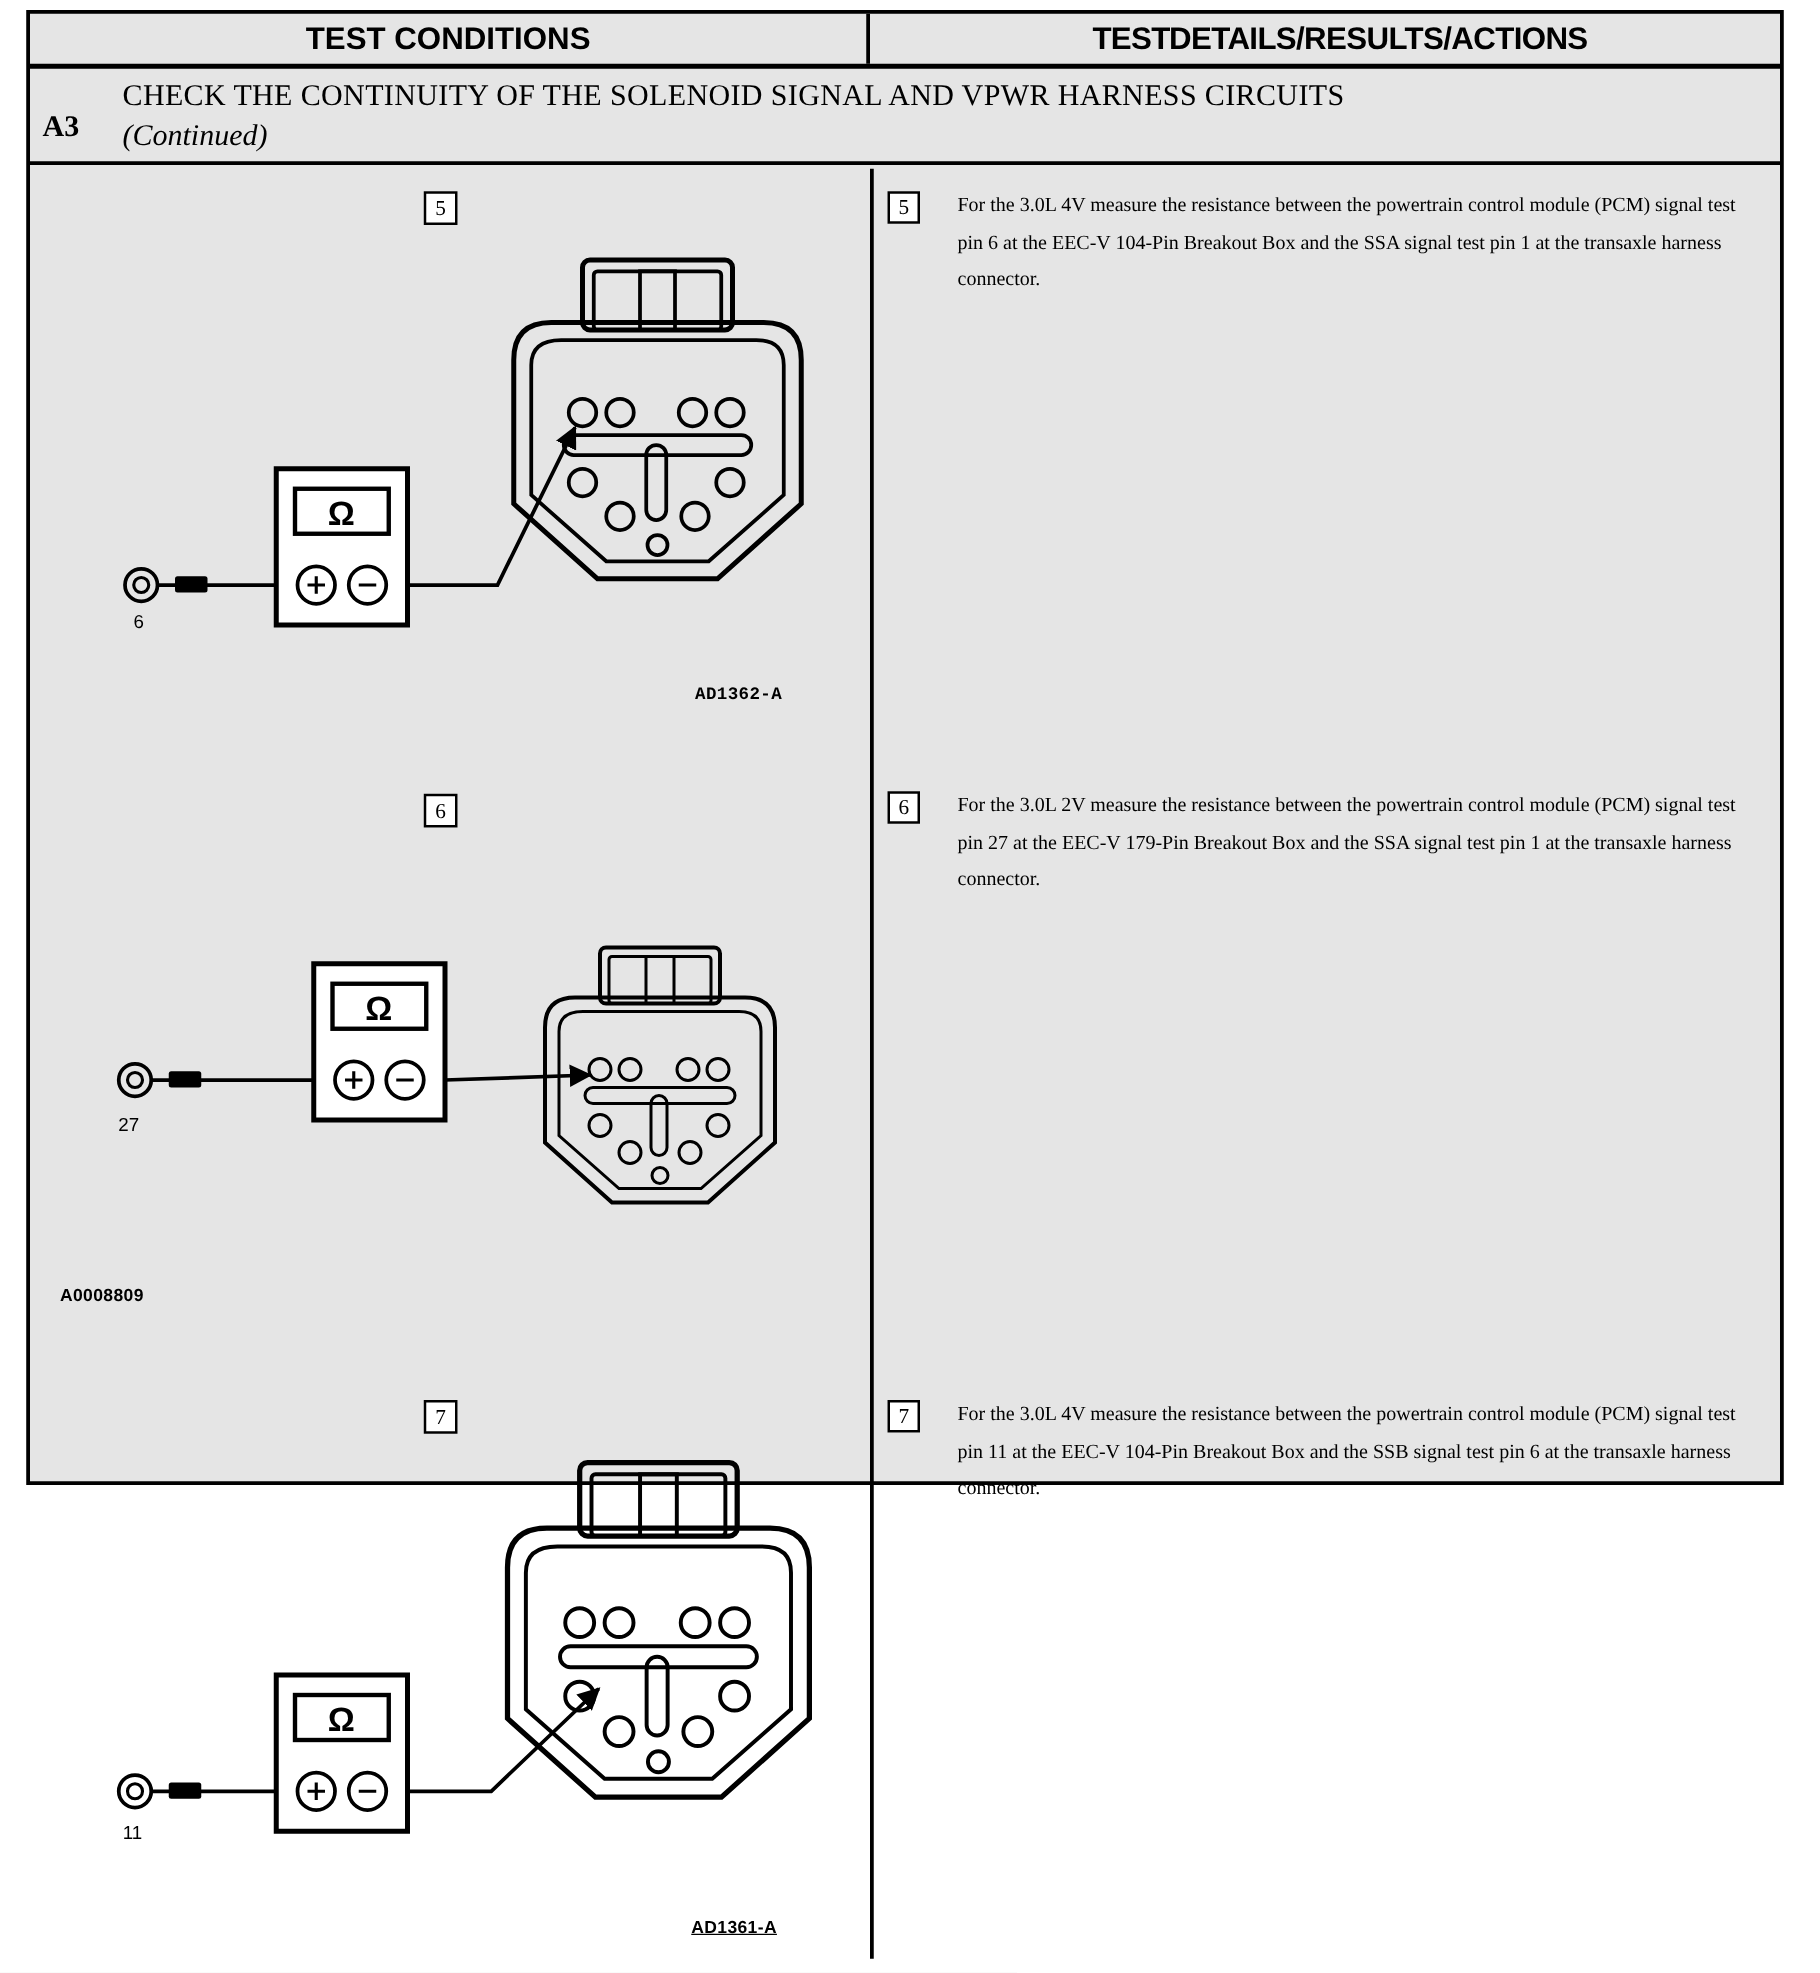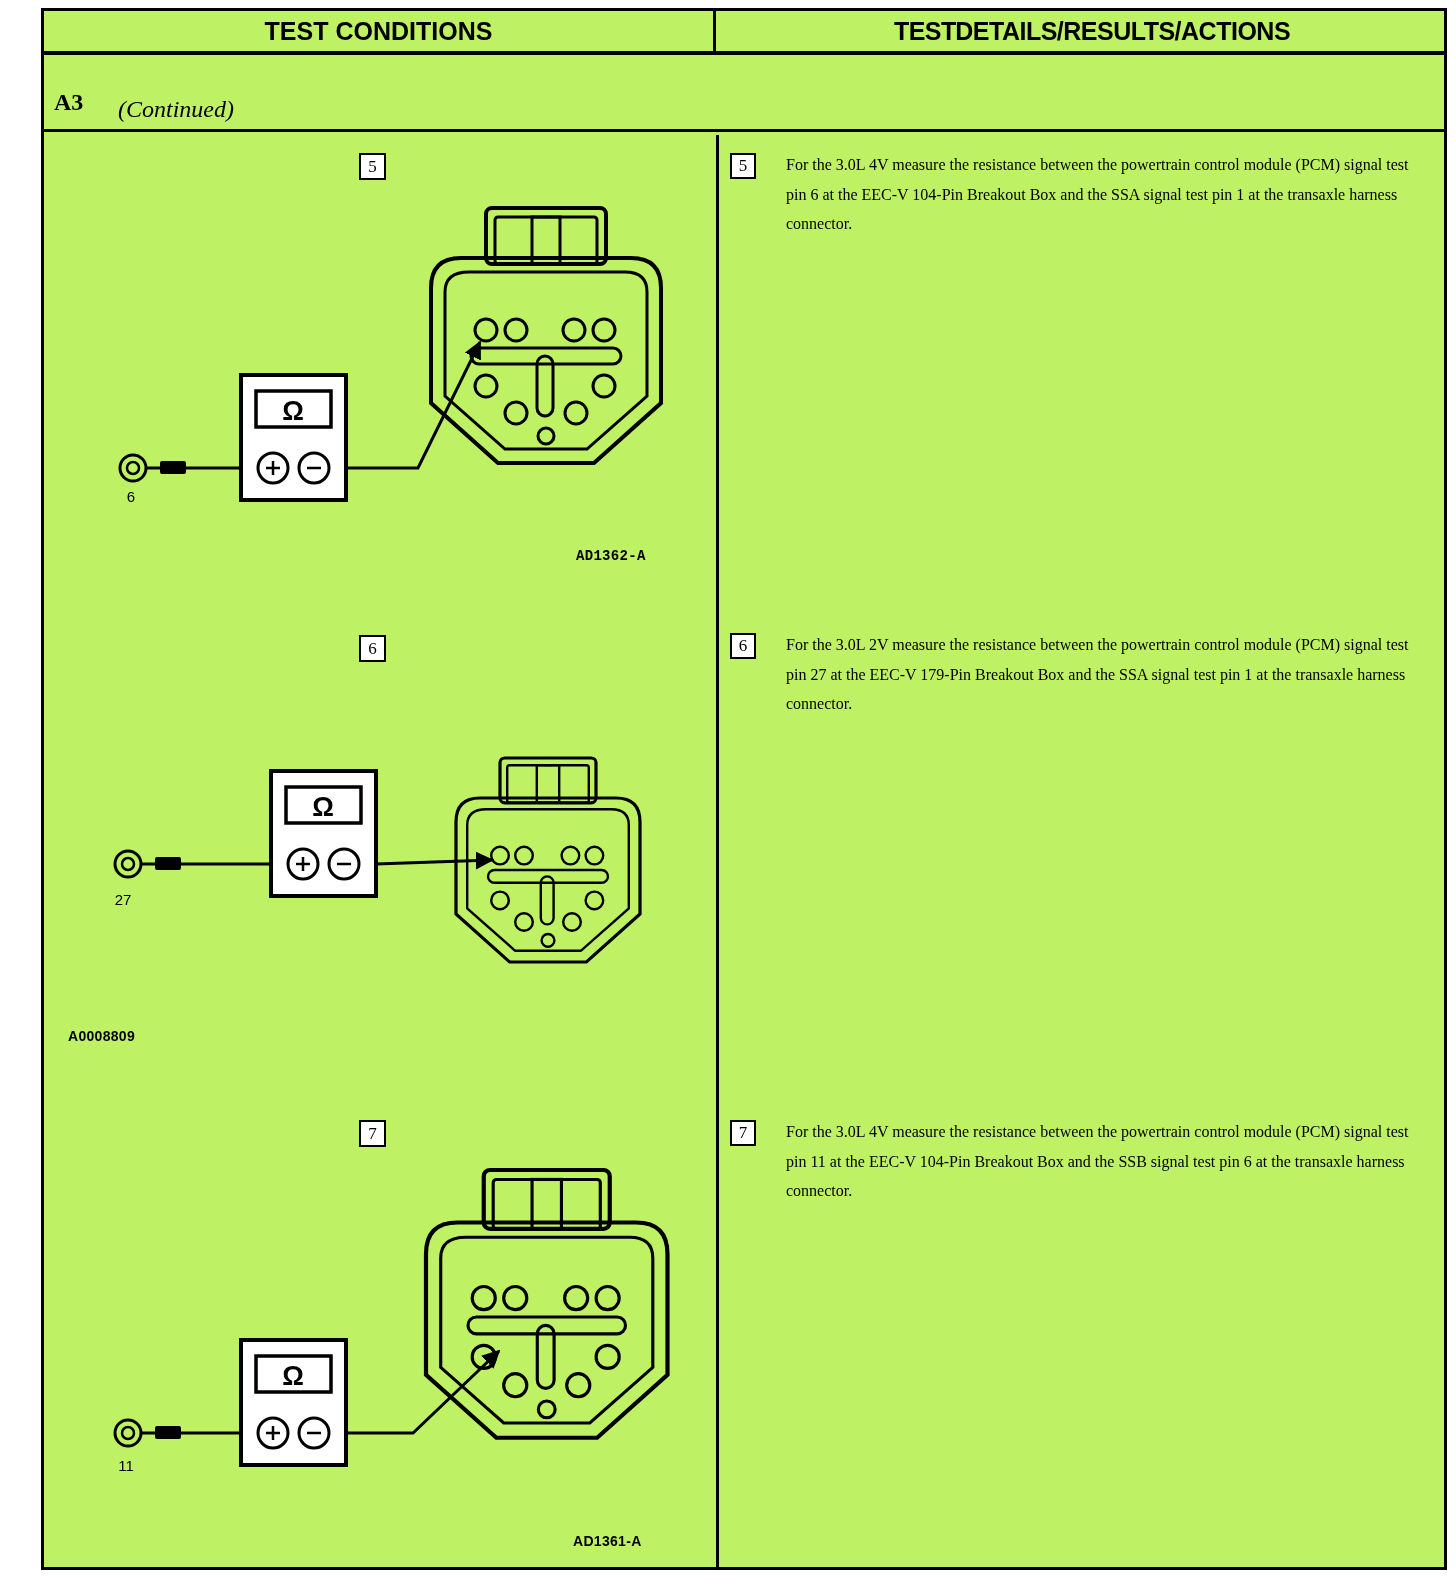--- a/index.html
+++ b/index.html
@@ -4,22 +4,22 @@
 <style>
   * { margin:0; padding:0; box-sizing:border-box; }
   html,body { background:#fff; }
   body {
     width:1456px; height:1578px;
     font-family:"Liberation Serif", serif;
     color:#000;
   }
   .page { position:relative; width:1456px; height:1578px; background:#fff; overflow:hidden; }
   .table {
-    position:absolute; left:41px; top:8px; width:1406px; height:1562px;
-    border:3px solid #000; background:#bef264;
+    position:absolute; left:21px; top:8px; width:1406px; height:1180px;
+    border:3px solid #000; background:#e5e5e5;
   }
   
   .header { position:absolute; left:0; top:0; width:100%; height:44px; border-bottom:4px solid #000; display:flex; }
   .hcell {
     display:flex; align-items:center; justify-content:center;
     font-family:"Liberation Sans", sans-serif; font-weight:bold; font-size:25px;
   }
   .hleft  { width:672px; border-right:3px solid #000; }
   .hright { flex:1; word-spacing:-7px; letter-spacing:-0.5px;margin-left:24px; }
   
@@ -94,20 +94,21 @@
 <div class="page">
   <div class="table">
 
     <div class="header">
       <div class="hcell hleft">TEST CONDITIONS</div>
       <div class="hcell hright">TEST DETAILS/RESULTS/ACTIONS</div>
     </div>
 
     <div class="section">
       <span class="section-id">A3</span>
+      <span class="section-title">CHECK THE CONTINUITY OF THE SOLENOID SIGNAL AND VPWR HARNESS CIRCUITS</span>
       <span class="section-cont">(Continued)</span>
     </div>
 
     <div class="bodyarea">
       <div class="vdivider"></div>
 
       <div class="stepbox" style="left:315px; top:18px;">
         <span>5</span>
       </div>
       <svg class="diagram" style="left:32px; top:60px;" width="620" height="350" viewBox="0 0 620 350">
@@ -143,21 +144,21 @@
       <svg class="diagram" style="left:27px; top:1030px;" width="610" height="345" viewBox="0 0 610 345">
         <use href="#connector" transform="translate(355,5) scale(1.05)"></use>
         <line x1="70" y1="268" x2="170" y2="268" stroke="#000" stroke-width="3"></line>
         <rect x="84" y="261" width="26" height="13" rx="2" fill="#000"></rect>
         <use href="#ring" transform="translate(57,268)"></use>
         <use href="#meter" transform="translate(170,175)"></use>
         <text class="ohm" x="222" y="220" text-anchor="middle">Ω</text>
         <polyline points="275,268 342,268 428,186" fill="none" stroke="#000" stroke-width="3" marker-end="url(#arrow)"></polyline>
         <text class="pinlbl" x="55" y="306" text-anchor="middle">11</text>
       </svg>
-      <div class="figlabel" style="left:529px; top:1398px;">AD1361-A</div>
+      <div class="figlabel" style="left:529px; top:1398px;text-decoration:underline;">AD1361-A</div>
 
       <div class="rstep" style="top:15px;">
         <div class="stepbox2">
           <span>5</span>
         </div>
         <div class="rtext">For the 3.0L 4V measure the resistance between the powertrain control module (PCM) signal test pin 6 at the EEC-V 104-Pin Breakout Box and the SSA signal test pin 1 at the transaxle harness connector.</div>
       </div>
 
       <div class="rstep" style="top:495px;">
         <div class="stepbox2">

